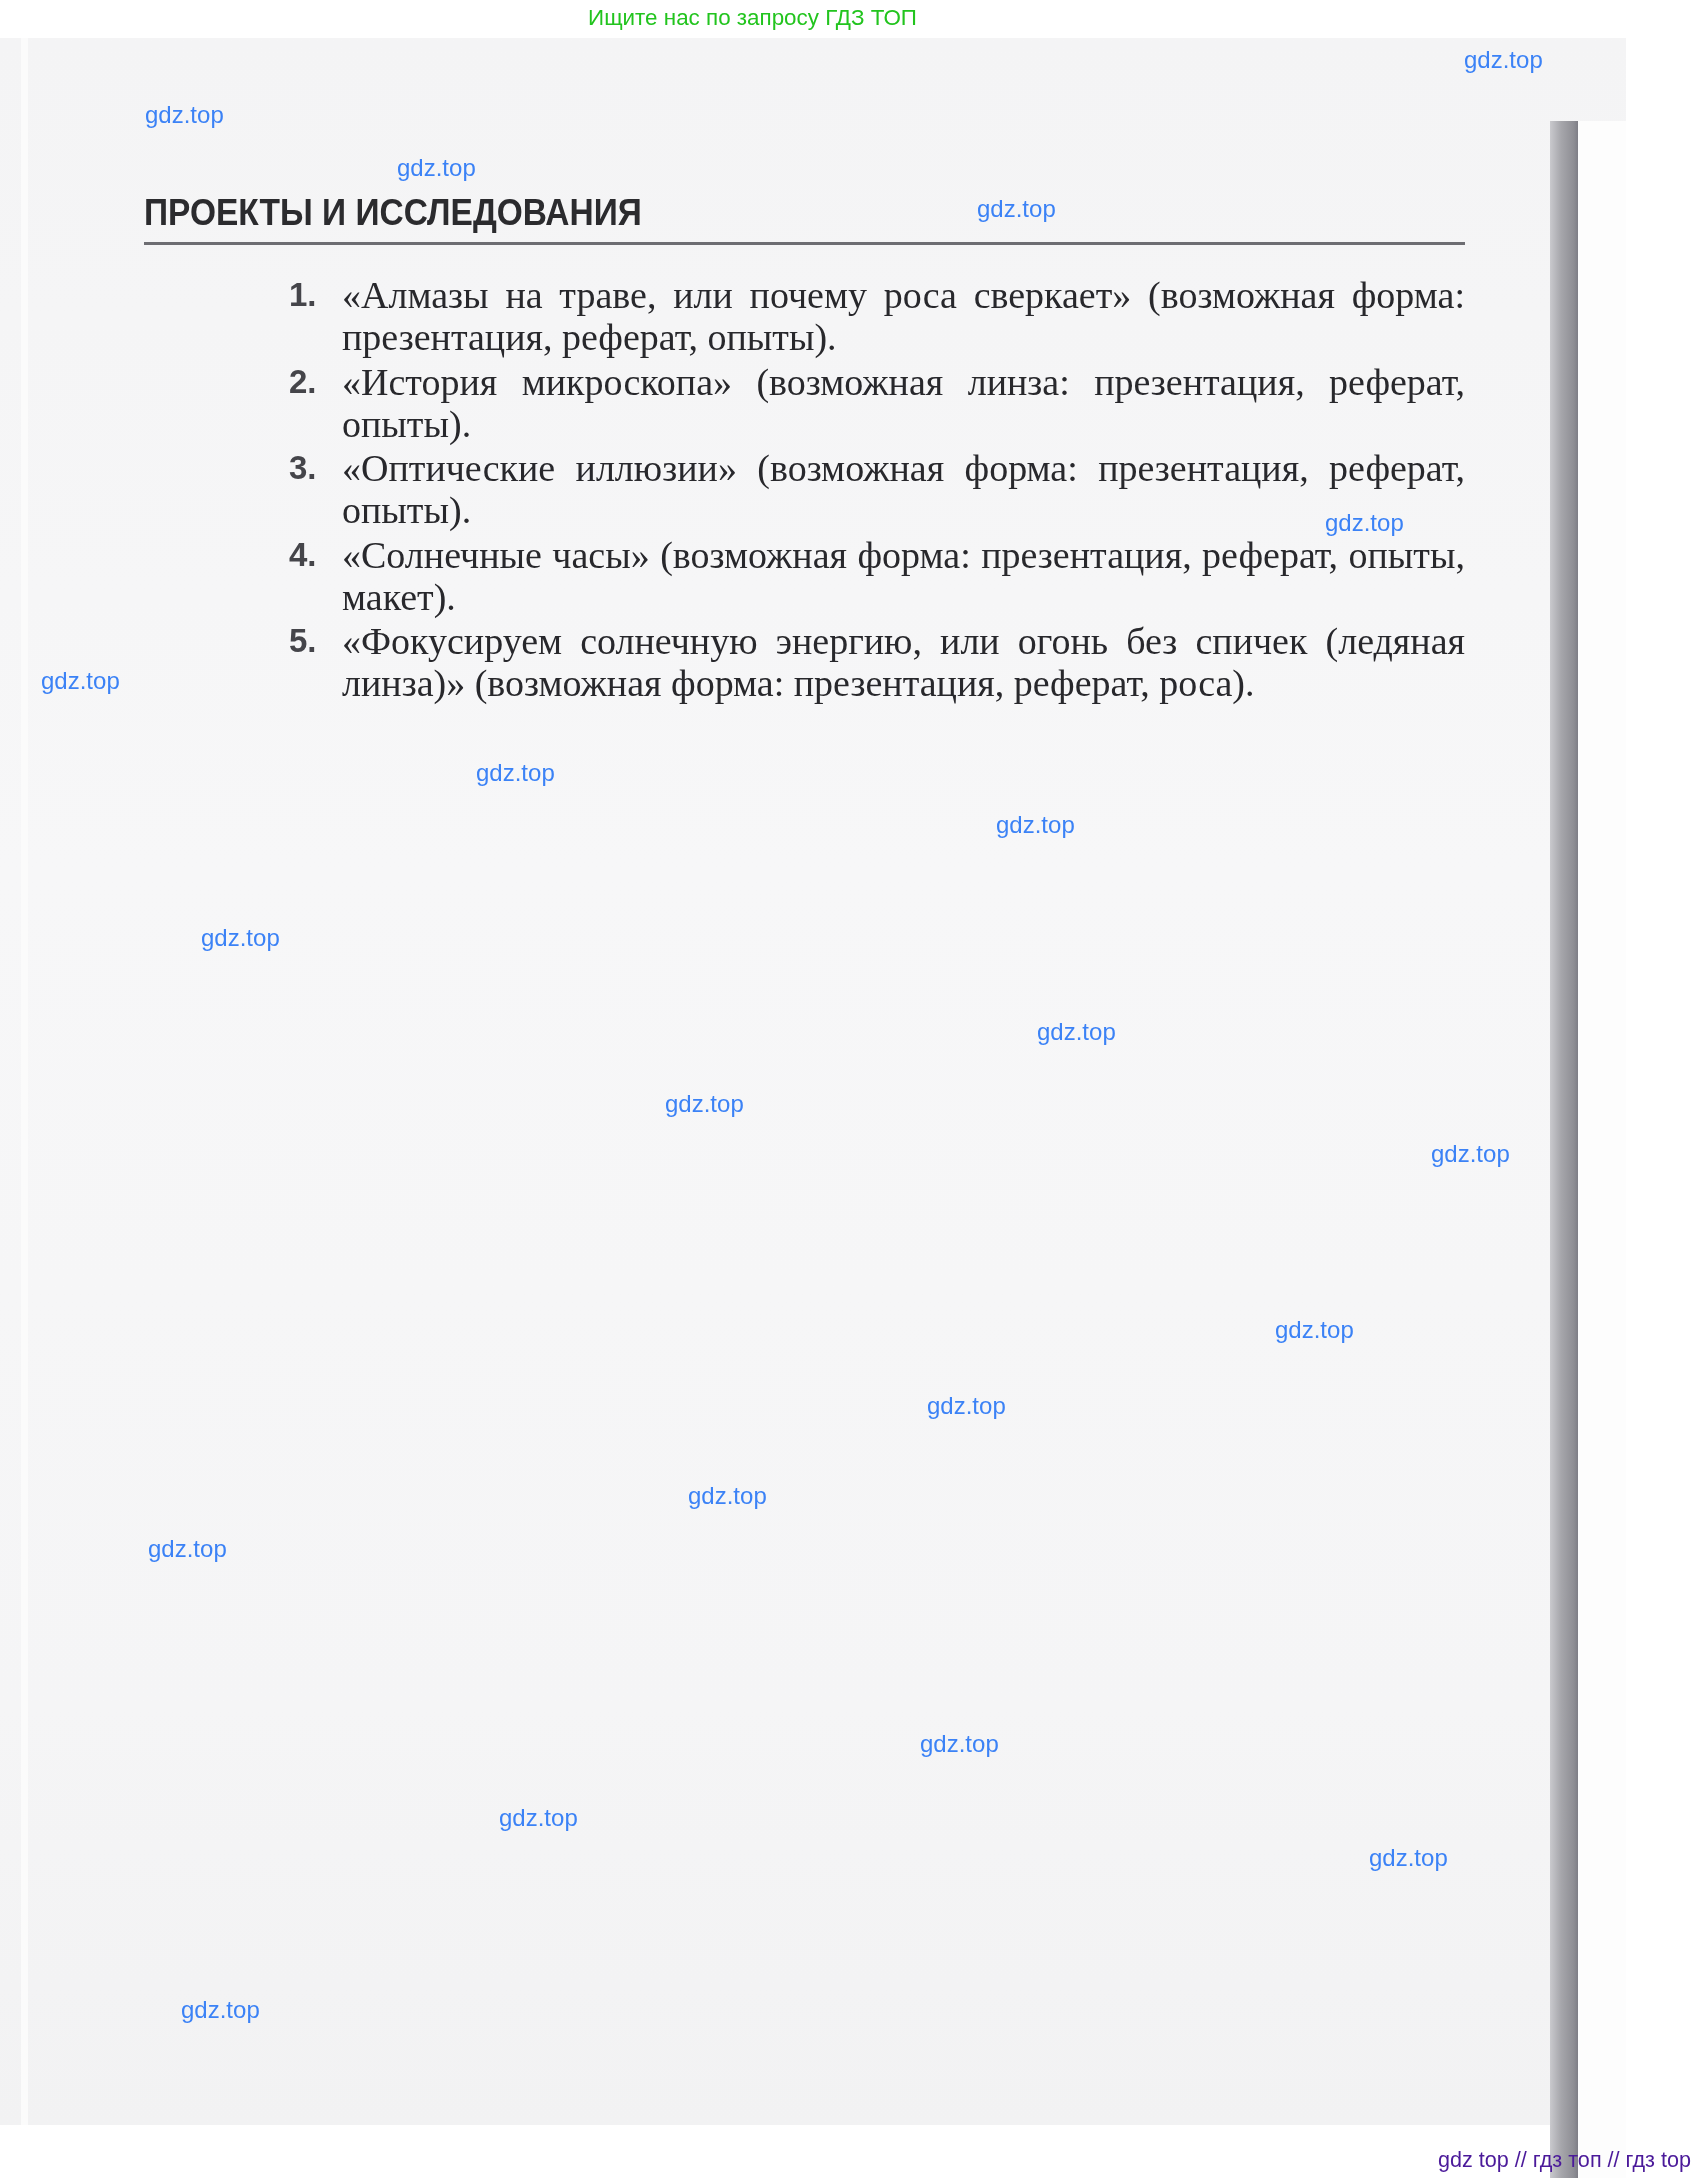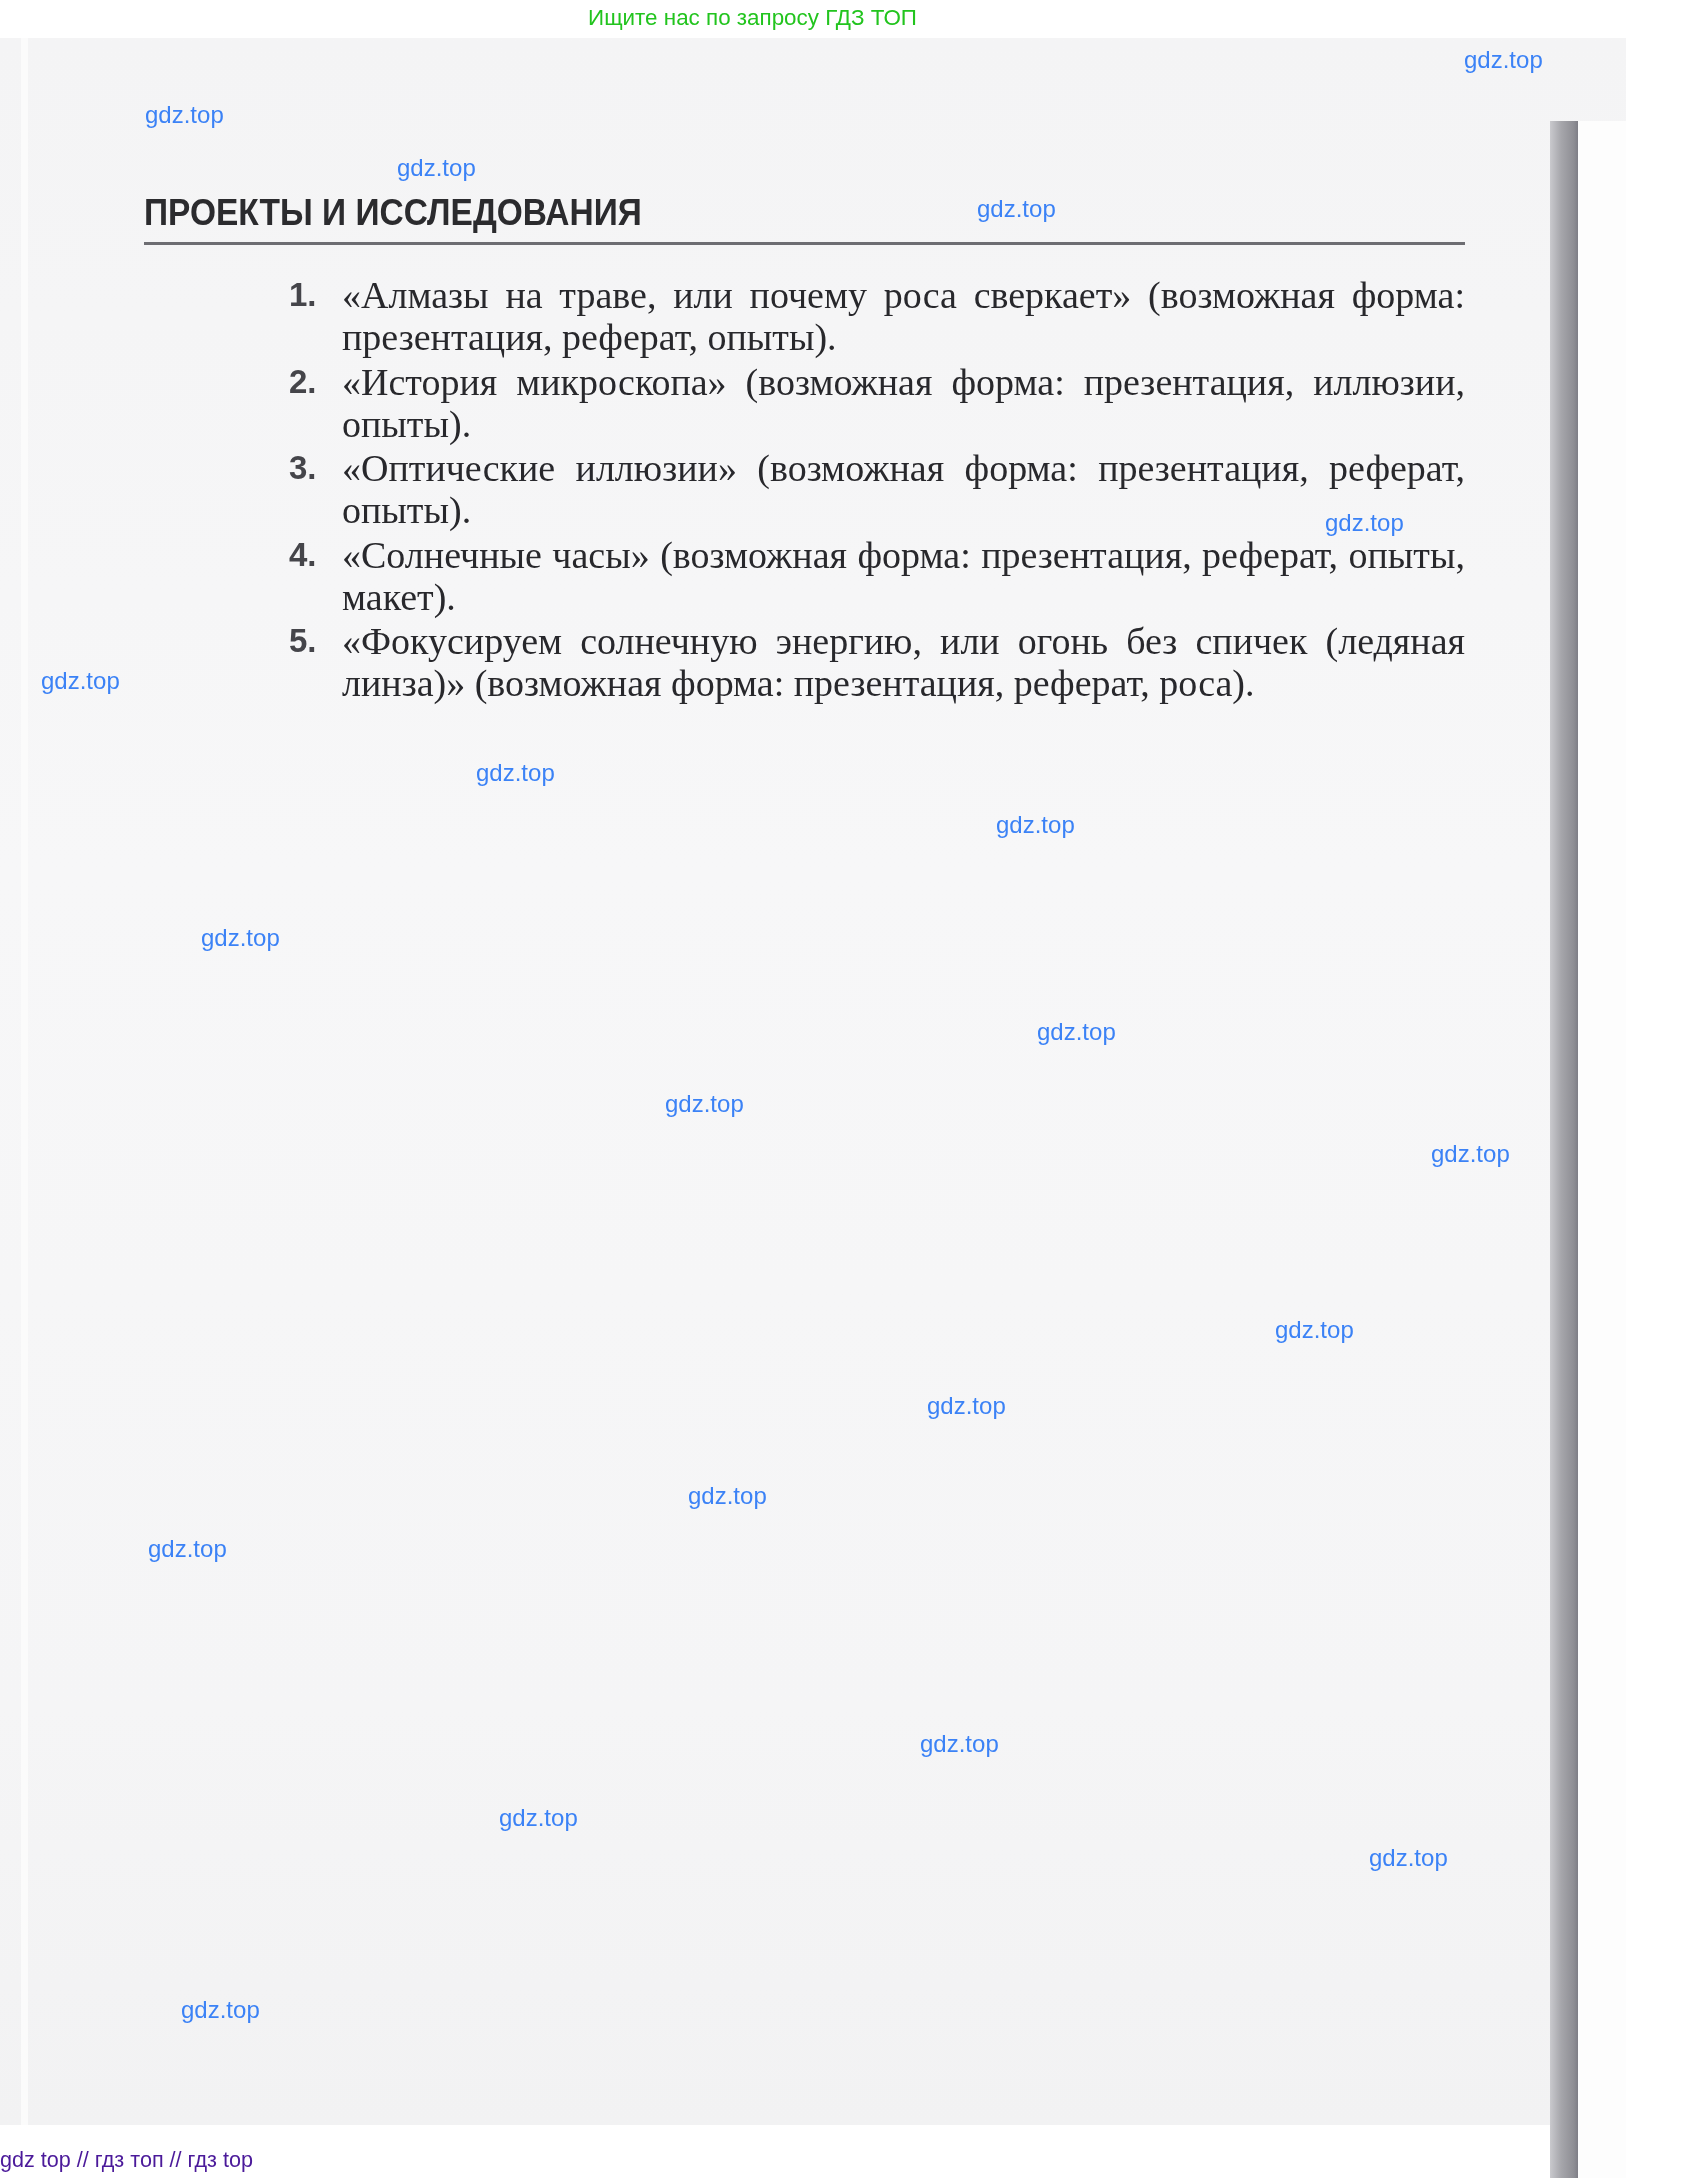--- a/index.html
+++ b/index.html
@@ -53,21 +53,21 @@
     position: absolute; left: 0; top: 0;
     font-family: "Liberation Sans", sans-serif; font-weight: bold;
     font-size: 33px; color: #45454a;
   }
   .wm {
     position: absolute; font-family: "Liberation Sans", sans-serif;
     font-size: 24px; color: #3b82f6;
   }
   .footer {
     position: absolute; left: 0; top: 2142px; width: 1691px; height: 41px;
-    text-align: left; line-height: 36px;
+    text-align: right; line-height: 36px;
     font-family: "Liberation Sans", sans-serif; font-size: 21.6px;
   }
 </style>
 </head>
 <body>
 
 <div class="top-banner" style="color: rgb(34, 196, 30);">
   <span>Ищите нас по запросу ГДЗ ТОП</span>
 </div>
 
@@ -79,21 +79,21 @@
 <div class="heading">ПРОЕКТЫ И ИССЛЕДОВАНИЯ</div>
 <div class="rule"></div>
 
 <ol class="list">
   <li class="item">
     <span class="num">1.</span>
     <span>«Алмазы на траве, или почему роса сверкает» (возможная форма: презентация, реферат, опыты).</span>
   </li>
   <li class="item">
     <span class="num">2.</span>
-    <span>«История микроскопа» (возможная форма: презентация, иллюзии, опыты).</span>
+    <span>«История микроскопа» (возможная линза: презентация, реферат, опыты).</span>
   </li>
   <li class="item">
     <span class="num">3.</span>
     <span>«Оптические иллюзии» (возможная форма: презентация, реферат, опыты).</span>
   </li>
   <li class="item">
     <span class="num">4.</span>
     <span>«Солнечные часы» (возможная форма: презентация, реферат, опыты, макет).</span>
   </li>
   <li class="item">

